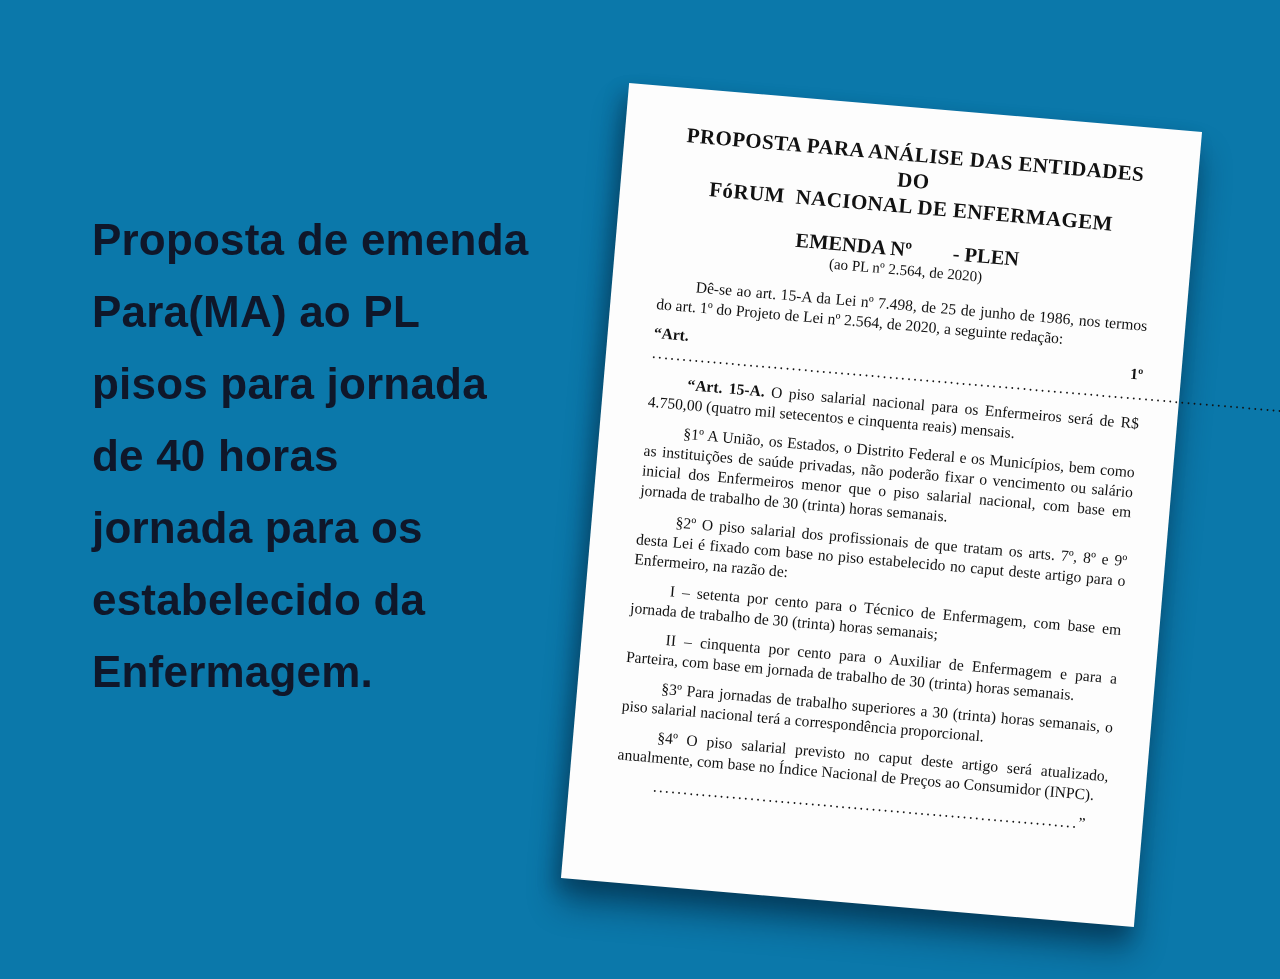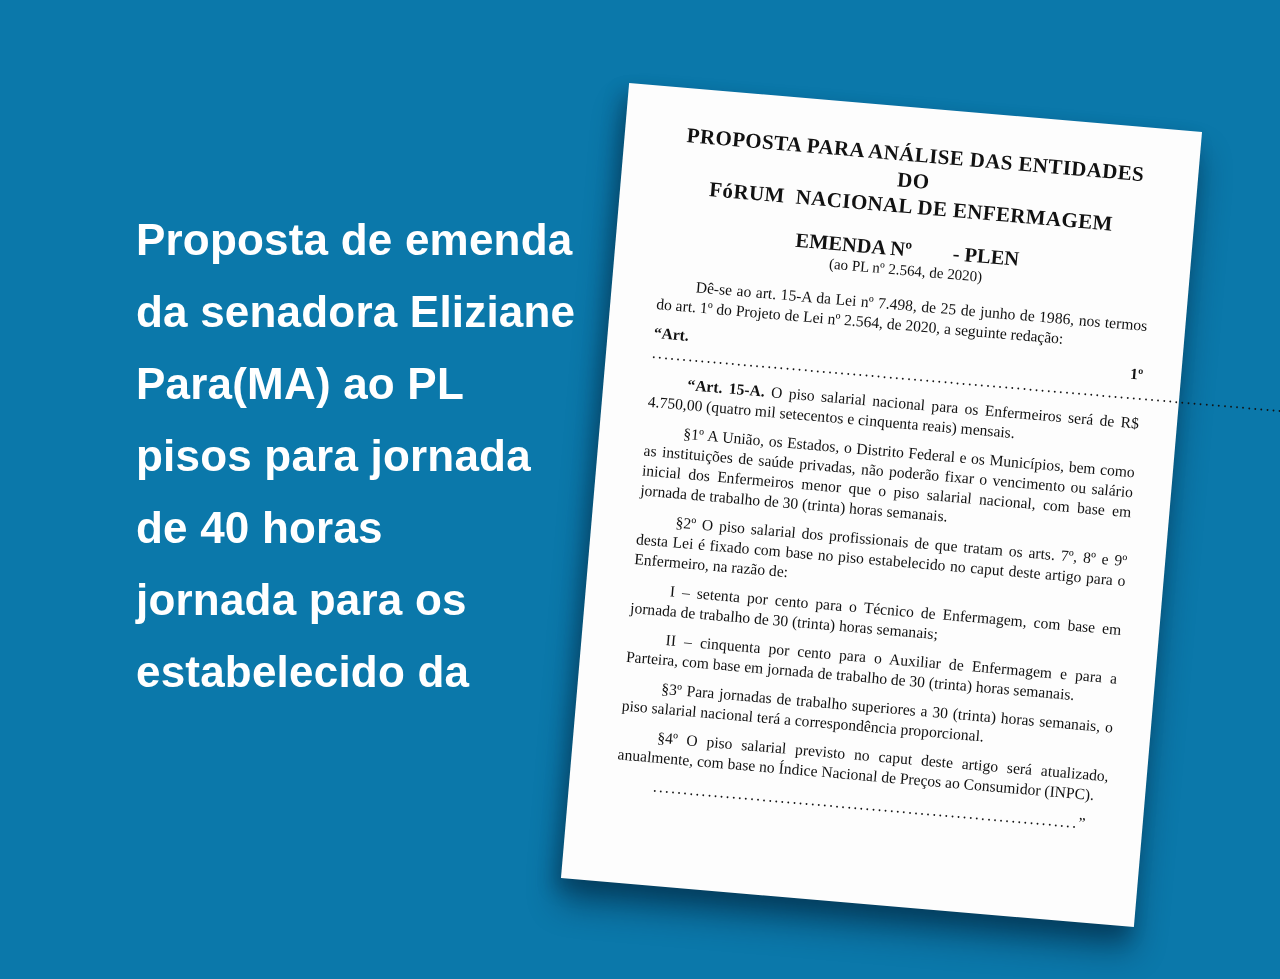--- a/index.html
+++ b/index.html
@@ -77,28 +77,28 @@
   .doc-par .dots-run {
     letter-spacing: 2.2px;
     word-break: break-all;
   }
 </style>
 </head>
 <body>
 
 <div class="canvas" style="background: rgb(11, 120, 170);">
 
-  <div class="caption" id="caption" style="color: #ffffff; margin-left: 44px;">
+  <div class="caption" id="caption" style="color: #0f172a;">
       <div>Proposta de emenda</div>
-      <div>da senadora Eliziane</div>
       <div>Para(MA) ao PL</div>
       <div>pisos para jornada</div>
       <div>de 40 horas</div>
       <div>jornada para os</div>
       <div>estabelecido da</div>
+      <div>Enfermagem.</div>
     </div>
 
   <div class="paper" style="background: rgb(253, 253, 253); color: rgb(18, 18, 18);">
     <div class="doc-title">
       <div>PROPOSTA PARA ANÁLISE DAS ENTIDADES DO</div>
       <div>FóRUM&nbsp; NACIONAL DE ENFERMAGEM</div>
     </div>
     <div class="emenda">EMENDA Nº&nbsp;&nbsp;&nbsp;&nbsp;&nbsp;&nbsp;&nbsp;&nbsp;- PLEN</div>
     <div class="emenda-sub">(ao PL nº 2.564, de 2020)</div>
     <div id="paragraphs">

